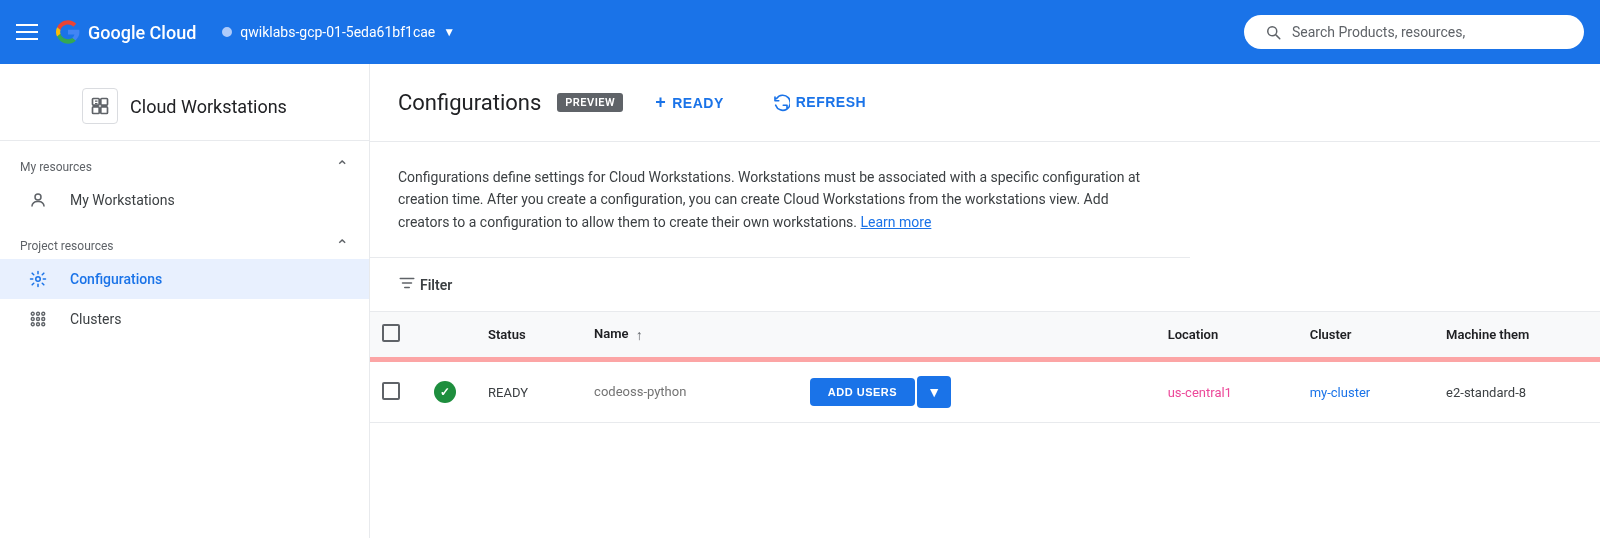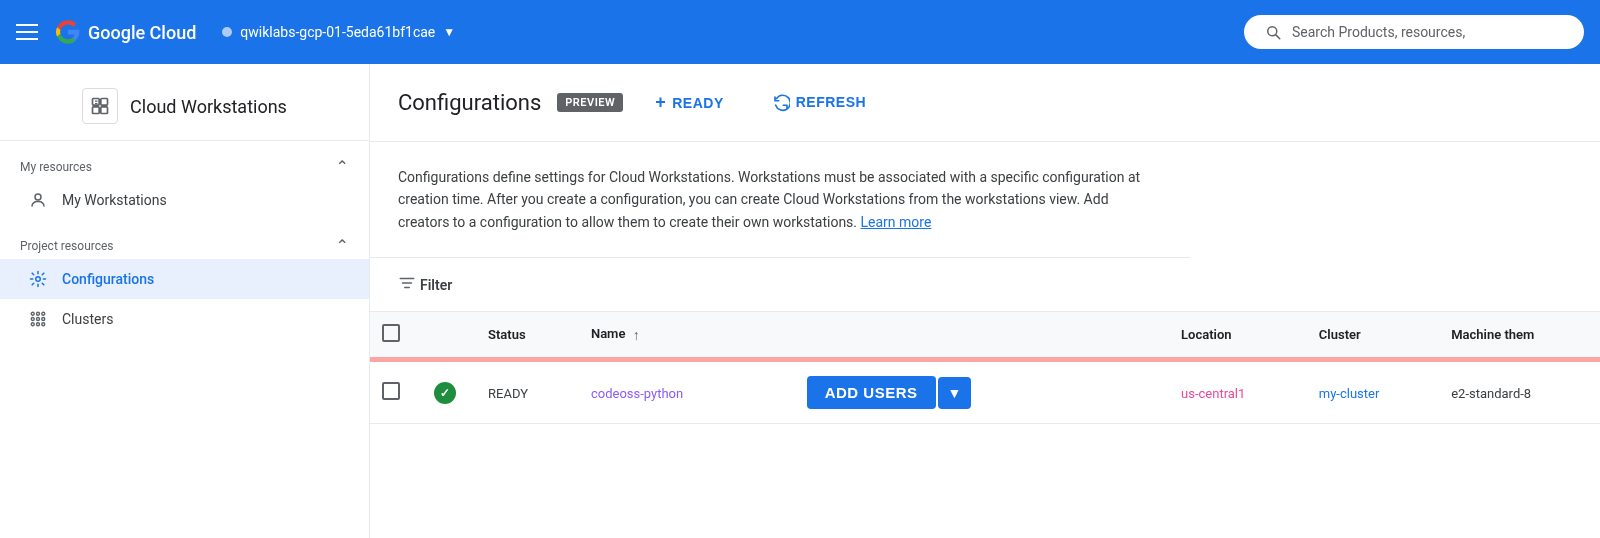--- a/index.html
+++ b/index.html
@@ -52,21 +52,21 @@
     }
     .sidebar-header .product-name { font-size: 18px; font-weight: 400; color: #202124; }
 
     .sidebar-section-label {
       font-size: 12px; color: #5f6368; padding: 16px 20px 4px;
       display: flex; align-items: center; justify-content: space-between; cursor: pointer;
     }
     .sidebar-section-label .chevron-icon { font-size: 16px; }
 
     .sidebar-item {
-      display: flex; align-items: center; gap: 14px; padding: 10px 20px 10px 28px;
+      display: flex; align-items: center; gap: 22px; padding: 10px 20px 10px 28px;
       cursor: pointer; color: #3c4043; text-align: right;
     }
     .sidebar-item.active { background: #e8f0fe; color: #1a73e8; }
     .sidebar-item .item-icon { width: 20px; height: 20px; display: flex; align-items: center; justify-content: center; font-size: 18px; flex-shrink: 0; }
     .sidebar-item .item-label { font-size: 14px; }
     .sidebar-item.active .item-label { color: #1a73e8; font-weight: 500; }
     .sidebar-item.active .item-icon { color: #1a73e8; }
 
     
     .content-area { flex: 1; overflow-y: auto; padding: 0; }
@@ -120,25 +120,25 @@
       width: 18px; height: 18px; border: 2px solid #5f6368;
       border-radius: 2px; cursor: pointer; display: inline-block;
     }
     .status-ready {
       width: 22px; height: 22px; border-radius: 50%; background: #1e8e3e;
       display: flex; align-items: center; justify-content: center; color: #fff;
       font-size: 12px; font-weight: 700;
     }
     .status-text { font-size: 13px; color: #3c4043; }
 
-    .name-link { color: #8b5cf6; text-decoration: none; cursor: pointer; font-size: 13px; margin-top: 44px; }
+    .name-link { color: #737373; text-decoration: none; cursor: pointer; font-size: 13px; margin-top: 44px; }
 
     .add-users-btn {
       background: #1a73e8; color: #fff; border: none; padding: 8px 18px;
-      font-size: 15px; font-weight: 700; cursor: pointer; border-radius: 4px;
+      font-size: 11px; font-weight: 700; cursor: pointer; border-radius: 4px;
       letter-spacing: 0.5px; white-space: nowrap;
     }
 
     .dropdown-btn {
       background: #1a73e8; color: #fff; border: none; padding: 8px 10px;
       font-size: 14px; cursor: pointer; border-radius: 4px; margin-left: 2px;
     }
 
     .action-group { display: flex; align-items: center; gap: 0; }
 

